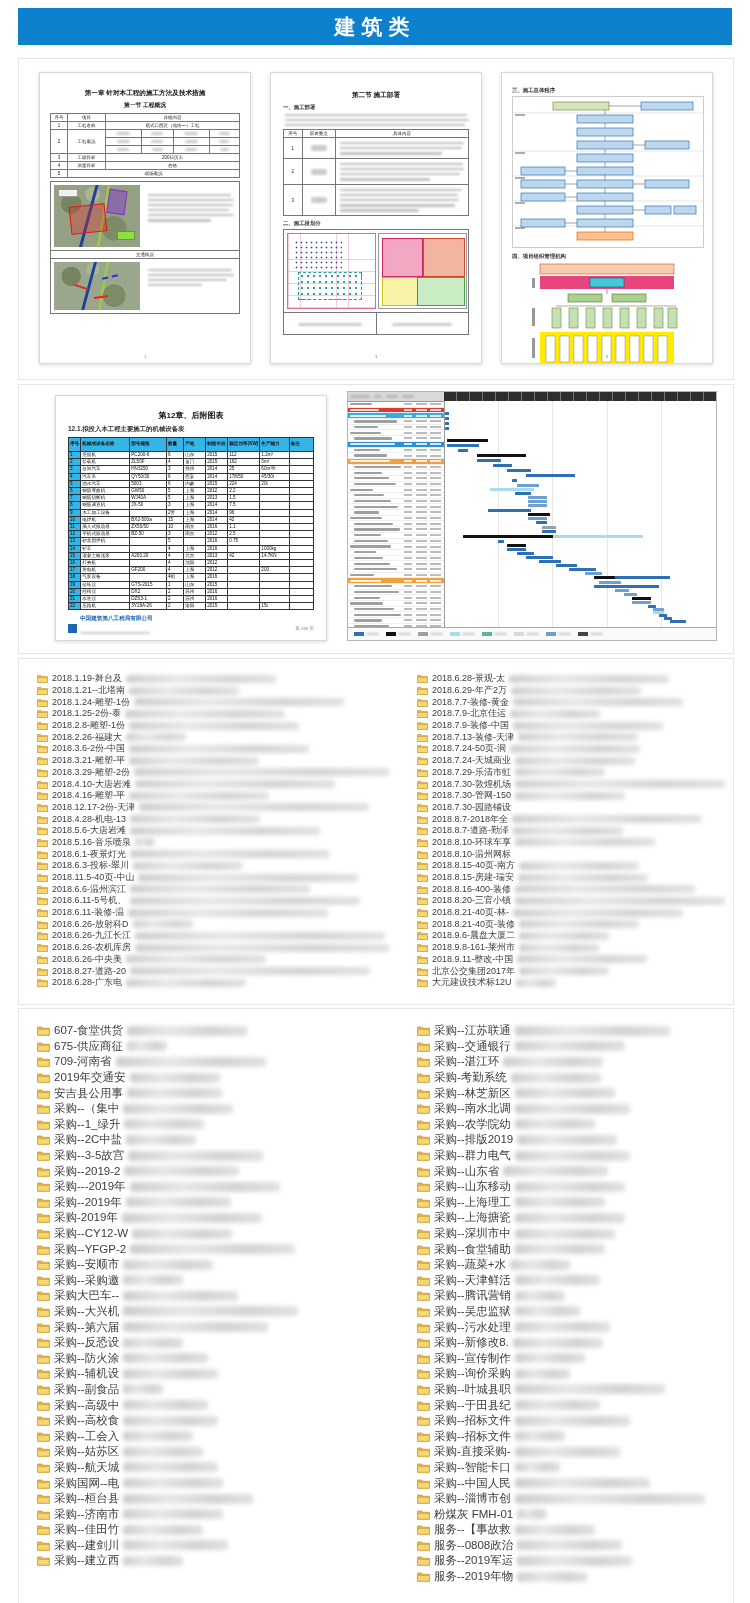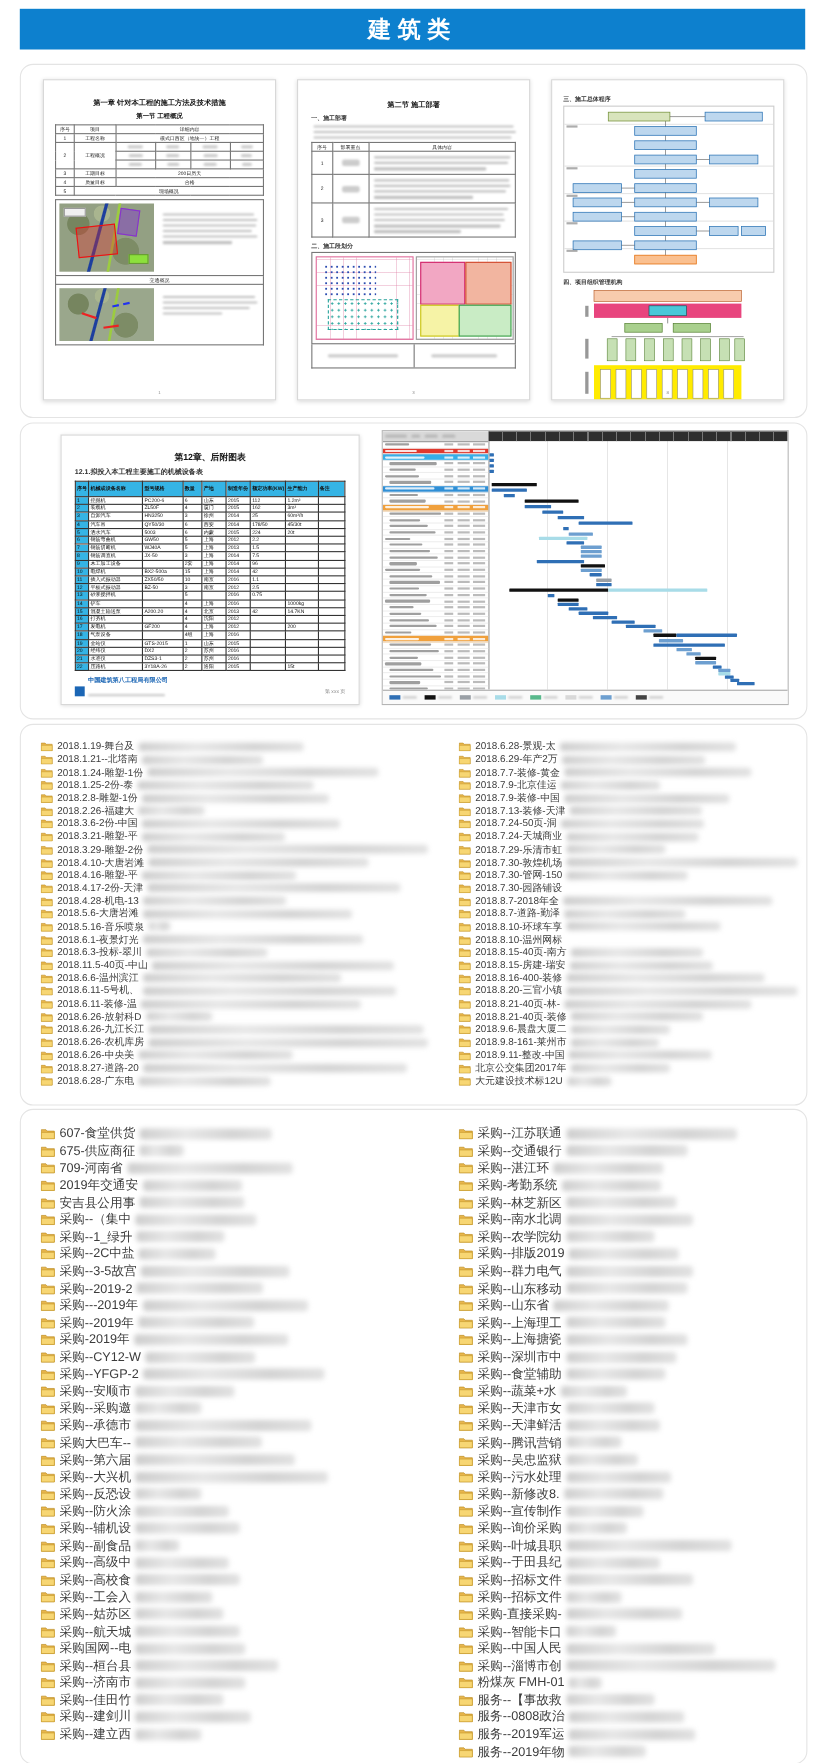--- a/index.html
+++ b/index.html
@@ -1,18 +1,18 @@
 <!DOCTYPE html>
 <html><head>
 <meta charset="utf-8">
 <style>
   html,body{margin:0;padding:0;}
   body{width:750px;height:1603px;position:relative;background:#fff;
        font-family:"Liberation Sans","DejaVu Sans",sans-serif;color:#333;overflow:hidden;}
-  .card{position:absolute;background:#fff;border:1px solid #e4e4e4;border-radius:12px;}
+  .card{position:absolute;background:#fff;border:1px solid #e4e4e4;border-radius:0;}
   
   #hdr{position:absolute;left:18px;top:8px;width:714px;height:37px;background:#0d80ce;
        display:flex;align-items:center;justify-content:center;}
   #hdr .t{color:#fff;font-size:21px;font-weight:bold;letter-spacing:6px;}
   
   .page{background:#fff;border:1px solid #d8d8d8;box-shadow:0 1px 4px rgba(0,0,0,.15);position:relative;overflow:hidden;}
   .pgtitle{font-weight:bold;text-align:center;color:#111;}
   .sm{display:inline-block;background:#9a9a9a;opacity:.5;filter:blur(1.2px);border-radius:2px;vertical-align:middle;}
   .lsm{display:block;height:2.5px;background:#8f8f8f;opacity:.55;filter:blur(.8px);margin:2.6px 2px;border-radius:1px;}
   .mtab{border-collapse:collapse;width:100%;}
@@ -1042,21 +1042,21 @@
           <path d="M0.5 3.6 L10.5 3.6 L10.5 8.5 L0.5 8.5 Z" fill="#f7d673" stroke="#c79a2d" stroke-width=".5"></path>
         </svg>
         <span class="fname">2018.4.16-雕塑-平</span>
         <span class="fblur" style="width: 140px;"></span>
       </div>
       <div class="fitem">
         <svg width="11" height="9" viewBox="0 0 11 9">
           <path d="M0.5 1.5 L4 1.5 L5 2.6 L10.5 2.6 L10.5 8.5 L0.5 8.5 Z" fill="#e8b64c" stroke="#b98a1f" stroke-width=".5"></path>
           <path d="M0.5 3.6 L10.5 3.6 L10.5 8.5 L0.5 8.5 Z" fill="#f7d673" stroke="#c79a2d" stroke-width=".5"></path>
         </svg>
-        <span class="fname">2018.4.17-2份-天津</span>
+        <span class="fname">2018.12.17-2份-天津</span>
         <span class="fblur" style="width: 230px;"></span>
       </div>
       <div class="fitem">
         <svg width="11" height="9" viewBox="0 0 11 9">
           <path d="M0.5 1.5 L4 1.5 L5 2.6 L10.5 2.6 L10.5 8.5 L0.5 8.5 Z" fill="#e8b64c" stroke="#b98a1f" stroke-width=".5"></path>
           <path d="M0.5 3.6 L10.5 3.6 L10.5 8.5 L0.5 8.5 Z" fill="#f7d673" stroke="#c79a2d" stroke-width=".5"></path>
         </svg>
         <span class="fname">2018.4.28-机电-13</span>
         <span class="fblur" style="width: 130px;"></span>
       </div>
@@ -1529,46 +1529,38 @@
           <path d="M0.5 3.6 L10.5 3.6 L10.5 8.5 L0.5 8.5 Z" fill="#f7d673" stroke="#c79a2d" stroke-width=".5"></path>
         </svg>
         <span class="fname">采购--采购邀</span>
         <span class="fblur" style="width: 60px;"></span>
       </div>
       <div class="fitem">
         <svg width="13" height="11" viewBox="0 0 11 9">
           <path d="M0.5 1.5 L4 1.5 L5 2.6 L10.5 2.6 L10.5 8.5 L0.5 8.5 Z" fill="#e8b64c" stroke="#b98a1f" stroke-width=".5"></path>
           <path d="M0.5 3.6 L10.5 3.6 L10.5 8.5 L0.5 8.5 Z" fill="#f7d673" stroke="#c79a2d" stroke-width=".5"></path>
         </svg>
-        <span class="fname">采购--承德市</span>
-        <span class="fblur" style="width: 160px;"></span>
-      </div>
-      <div class="fitem">
-        <svg width="13" height="11" viewBox="0 0 11 9">
-          <path d="M0.5 1.5 L4 1.5 L5 2.6 L10.5 2.6 L10.5 8.5 L0.5 8.5 Z" fill="#e8b64c" stroke="#b98a1f" stroke-width=".5"></path>
-          <path d="M0.5 3.6 L10.5 3.6 L10.5 8.5 L0.5 8.5 Z" fill="#f7d673" stroke="#c79a2d" stroke-width=".5"></path>
-        </svg>
         <span class="fname">采购大巴车--</span>
         <span class="fblur" style="width: 115px;"></span>
       </div>
       <div class="fitem">
         <svg width="13" height="11" viewBox="0 0 11 9">
           <path d="M0.5 1.5 L4 1.5 L5 2.6 L10.5 2.6 L10.5 8.5 L0.5 8.5 Z" fill="#e8b64c" stroke="#b98a1f" stroke-width=".5"></path>
           <path d="M0.5 3.6 L10.5 3.6 L10.5 8.5 L0.5 8.5 Z" fill="#f7d673" stroke="#c79a2d" stroke-width=".5"></path>
         </svg>
+        <span class="fname">采购--大兴机</span>
+        <span class="fblur" style="width: 175px;"></span>
+      </div>
+      <div class="fitem">
+        <svg width="13" height="11" viewBox="0 0 11 9">
+          <path d="M0.5 1.5 L4 1.5 L5 2.6 L10.5 2.6 L10.5 8.5 L0.5 8.5 Z" fill="#e8b64c" stroke="#b98a1f" stroke-width=".5"></path>
+          <path d="M0.5 3.6 L10.5 3.6 L10.5 8.5 L0.5 8.5 Z" fill="#f7d673" stroke="#c79a2d" stroke-width=".5"></path>
+        </svg>
         <span class="fname">采购--第六届</span>
         <span class="fblur" style="width: 145px;"></span>
-      </div>
-      <div class="fitem">
-        <svg width="13" height="11" viewBox="0 0 11 9">
-          <path d="M0.5 1.5 L4 1.5 L5 2.6 L10.5 2.6 L10.5 8.5 L0.5 8.5 Z" fill="#e8b64c" stroke="#b98a1f" stroke-width=".5"></path>
-          <path d="M0.5 3.6 L10.5 3.6 L10.5 8.5 L0.5 8.5 Z" fill="#f7d673" stroke="#c79a2d" stroke-width=".5"></path>
-        </svg>
-        <span class="fname">采购--大兴机</span>
-        <span class="fblur" style="width: 175px;"></span>
       </div>
       <div class="fitem">
         <svg width="13" height="11" viewBox="0 0 11 9">
           <path d="M0.5 1.5 L4 1.5 L5 2.6 L10.5 2.6 L10.5 8.5 L0.5 8.5 Z" fill="#e8b64c" stroke="#b98a1f" stroke-width=".5"></path>
           <path d="M0.5 3.6 L10.5 3.6 L10.5 8.5 L0.5 8.5 Z" fill="#f7d673" stroke="#c79a2d" stroke-width=".5"></path>
         </svg>
         <span class="fname">采购--反恐设</span>
         <span class="fblur" style="width: 60px;"></span>
       </div>
       <div class="fitem">
@@ -1755,36 +1747,36 @@
           <path d="M0.5 3.6 L10.5 3.6 L10.5 8.5 L0.5 8.5 Z" fill="#f7d673" stroke="#c79a2d" stroke-width=".5"></path>
         </svg>
         <span class="fname">采购--群力电气</span>
         <span class="fblur" style="width: 115px;"></span>
       </div>
       <div class="fitem">
         <svg width="13" height="11" viewBox="0 0 11 9">
           <path d="M0.5 1.5 L4 1.5 L5 2.6 L10.5 2.6 L10.5 8.5 L0.5 8.5 Z" fill="#e8b64c" stroke="#b98a1f" stroke-width=".5"></path>
           <path d="M0.5 3.6 L10.5 3.6 L10.5 8.5 L0.5 8.5 Z" fill="#f7d673" stroke="#c79a2d" stroke-width=".5"></path>
         </svg>
+        <span class="fname">采购--山东省</span>
+        <span class="fblur" style="width: 105px;"></span>
+      </div>
+      <div class="fitem">
+        <svg width="13" height="11" viewBox="0 0 11 9">
+          <path d="M0.5 1.5 L4 1.5 L5 2.6 L10.5 2.6 L10.5 8.5 L0.5 8.5 Z" fill="#e8b64c" stroke="#b98a1f" stroke-width=".5"></path>
+          <path d="M0.5 3.6 L10.5 3.6 L10.5 8.5 L0.5 8.5 Z" fill="#f7d673" stroke="#c79a2d" stroke-width=".5"></path>
+        </svg>
         <span class="fname">采购--山东移动</span>
         <span class="fblur" style="width: 110px;"></span>
       </div>
       <div class="fitem">
         <svg width="13" height="11" viewBox="0 0 11 9">
           <path d="M0.5 1.5 L4 1.5 L5 2.6 L10.5 2.6 L10.5 8.5 L0.5 8.5 Z" fill="#e8b64c" stroke="#b98a1f" stroke-width=".5"></path>
           <path d="M0.5 3.6 L10.5 3.6 L10.5 8.5 L0.5 8.5 Z" fill="#f7d673" stroke="#c79a2d" stroke-width=".5"></path>
         </svg>
-        <span class="fname">采购--山东省</span>
-        <span class="fblur" style="width: 105px;"></span>
-      </div>
-      <div class="fitem">
-        <svg width="13" height="11" viewBox="0 0 11 9">
-          <path d="M0.5 1.5 L4 1.5 L5 2.6 L10.5 2.6 L10.5 8.5 L0.5 8.5 Z" fill="#e8b64c" stroke="#b98a1f" stroke-width=".5"></path>
-          <path d="M0.5 3.6 L10.5 3.6 L10.5 8.5 L0.5 8.5 Z" fill="#f7d673" stroke="#c79a2d" stroke-width=".5"></path>
-        </svg>
         <span class="fname">采购--上海理工</span>
         <span class="fblur" style="width: 90px;"></span>
       </div>
       <div class="fitem">
         <svg width="13" height="11" viewBox="0 0 11 9">
           <path d="M0.5 1.5 L4 1.5 L5 2.6 L10.5 2.6 L10.5 8.5 L0.5 8.5 Z" fill="#e8b64c" stroke="#b98a1f" stroke-width=".5"></path>
           <path d="M0.5 3.6 L10.5 3.6 L10.5 8.5 L0.5 8.5 Z" fill="#f7d673" stroke="#c79a2d" stroke-width=".5"></path>
         </svg>
         <span class="fname">采购--上海搪瓷</span>
         <span class="fblur" style="width: 110px;"></span>
@@ -1805,28 +1797,20 @@
         <span class="fname">采购--食堂辅助</span>
         <span class="fblur" style="width: 90px;"></span>
       </div>
       <div class="fitem">
         <svg width="13" height="11" viewBox="0 0 11 9">
           <path d="M0.5 1.5 L4 1.5 L5 2.6 L10.5 2.6 L10.5 8.5 L0.5 8.5 Z" fill="#e8b64c" stroke="#b98a1f" stroke-width=".5"></path>
           <path d="M0.5 3.6 L10.5 3.6 L10.5 8.5 L0.5 8.5 Z" fill="#f7d673" stroke="#c79a2d" stroke-width=".5"></path>
         </svg>
         <span class="fname">采购--蔬菜+水</span>
         <span class="fblur" style="width: 60px;"></span>
-      </div>
-      <div class="fitem">
-        <svg width="13" height="11" viewBox="0 0 11 9">
-          <path d="M0.5 1.5 L4 1.5 L5 2.6 L10.5 2.6 L10.5 8.5 L0.5 8.5 Z" fill="#e8b64c" stroke="#b98a1f" stroke-width=".5"></path>
-          <path d="M0.5 3.6 L10.5 3.6 L10.5 8.5 L0.5 8.5 Z" fill="#f7d673" stroke="#c79a2d" stroke-width=".5"></path>
-        </svg>
-        <span class="fname">采购--天津市女</span>
-        <span class="fblur" style="width: 80px;"></span>
       </div>
       <div class="fitem">
         <svg width="13" height="11" viewBox="0 0 11 9">
           <path d="M0.5 1.5 L4 1.5 L5 2.6 L10.5 2.6 L10.5 8.5 L0.5 8.5 Z" fill="#e8b64c" stroke="#b98a1f" stroke-width=".5"></path>
           <path d="M0.5 3.6 L10.5 3.6 L10.5 8.5 L0.5 8.5 Z" fill="#f7d673" stroke="#c79a2d" stroke-width=".5"></path>
         </svg>
         <span class="fname">采购--天津鲜活</span>
         <span class="fblur" style="width: 85px;"></span>
       </div>
       <div class="fitem">

